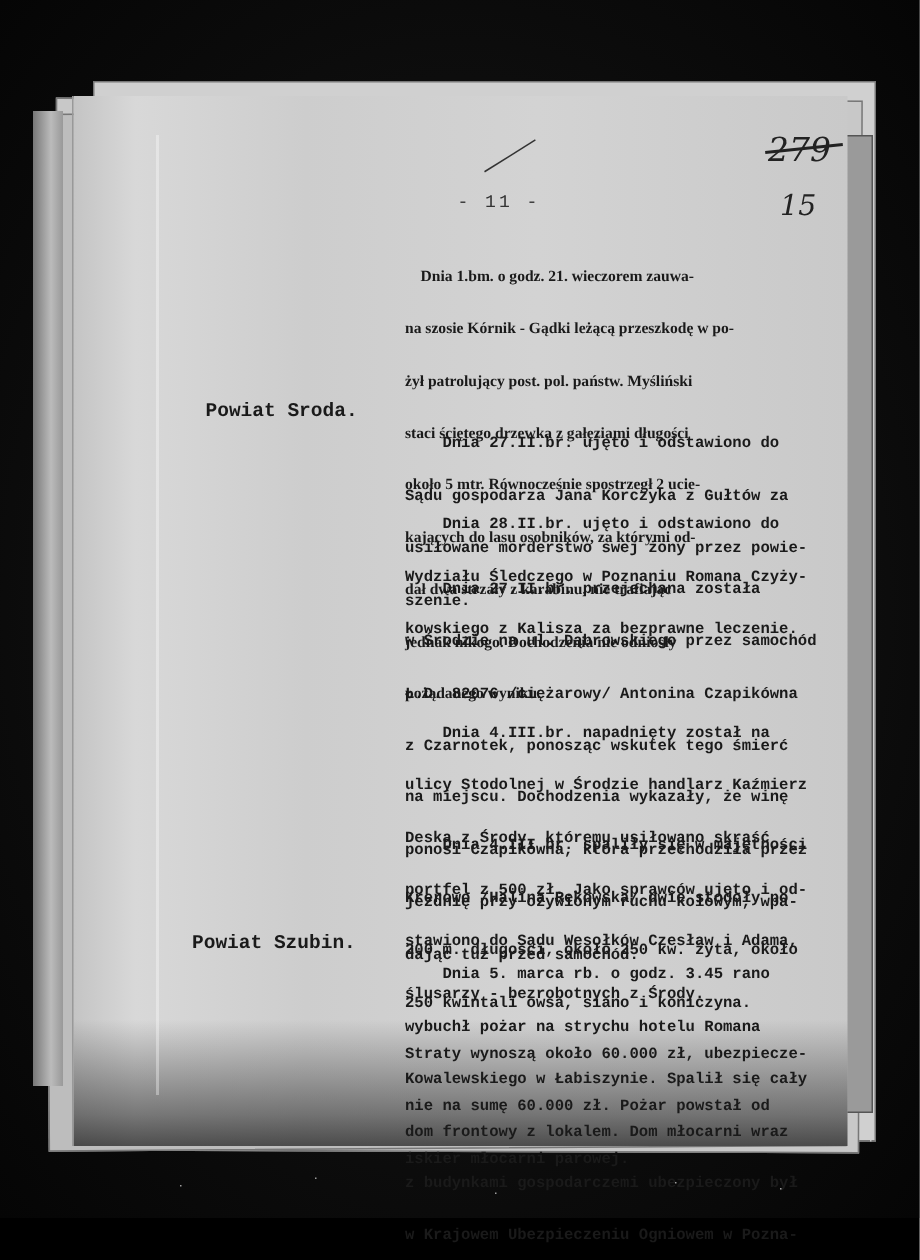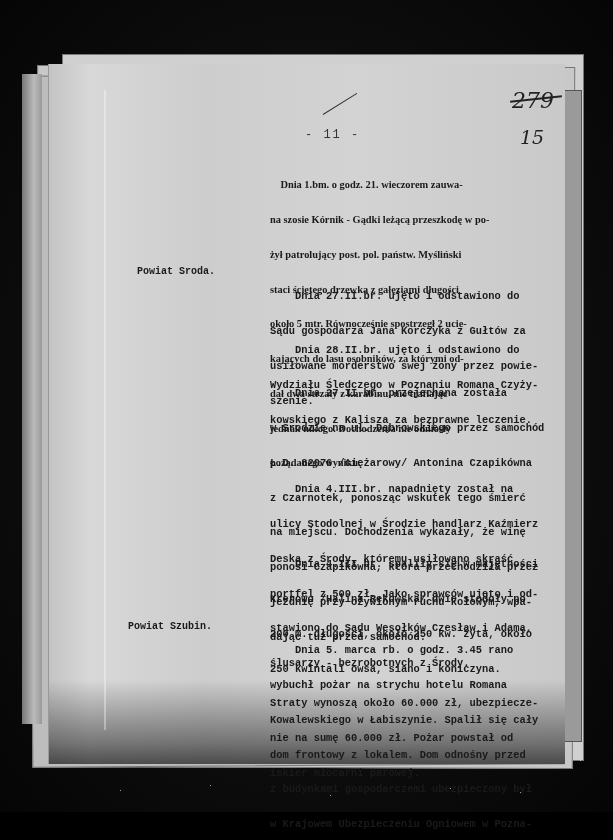--- a/index.html
+++ b/index.html
@@ -46,21 +46,21 @@
   .hand-old { left: 512px; top: 88px; font-size: 22px; }
   .hand-old .strike { position:absolute; left:-2px; top:10px; width:52px; height:2px; background:#222; transform: rotate(-6deg); }
   .hand-new { left: 520px; top: 126px; font-size: 19px; text-align: center; }
   .typed {
     position: absolute; left: 270px; width: 300px;
     font-family: "Liberation Mono", "DejaVu Sans Mono", monospace;
     font-size: 10.4px; line-height: 11.6px; color: #1a1a1a; font-weight: bold;
     white-space: pre;
   }
   .label {
-    position: absolute; font-family: "Liberation Mono", monospace; font-size: 10px; font-weight: bold; color:#1a1a1a;
+    position: absolute; font-family: "Liberation Mono", monospace; font-size: 13px; font-weight: bold; color:#1a1a1a;
   }
   .footer {
     position: absolute; left: 3px; top: 864px; color: #fff;
     font-family: "Liberation Sans", sans-serif; font-size: 11.5px; font-weight: bold;
   }
   .speck { position:absolute; width:1px; height:1px; background:#fff; opacity:0.6; }
 </style>
 </head>
 <body>
 
@@ -141,21 +141,21 @@
     <div>nie na sumę 60.000 zł. Pożar powstał od</div>
     <div>iskier młocarni parowej.</div>
   </div>
 
   <div class="label" style="left:128px; top:621px;text-align:right;">Powiat Szubin.</div>
 
   <div class="typed" style="top:622px;">
     <div>    Dnia 5. marca rb. o godz. 3.45 rano</div>
     <div>wybuchł pożar na strychu hotelu Romana</div>
     <div>Kowalewskiego w Łabiszynie. Spalił się cały</div>
-    <div>dom frontowy z lokalem. Dom odnośny przed</div>
+    <div>dom frontowy z lokalem. Dom młocarni wraz</div>
     <div>z budynkami gospodarczemi ubezpieczony był</div>
     <div>w Krajowem Ubezpieczeniu Ogniowem w Pozna-</div>
     
     
   </div>
 
   <div class="speck" style="left:120px;top:790px"></div>
   <div class="speck" style="left:210px;top:785px"></div>
   <div class="speck" style="left:330px;top:795px"></div>
   <div class="speck" style="left:450px;top:788px"></div>

